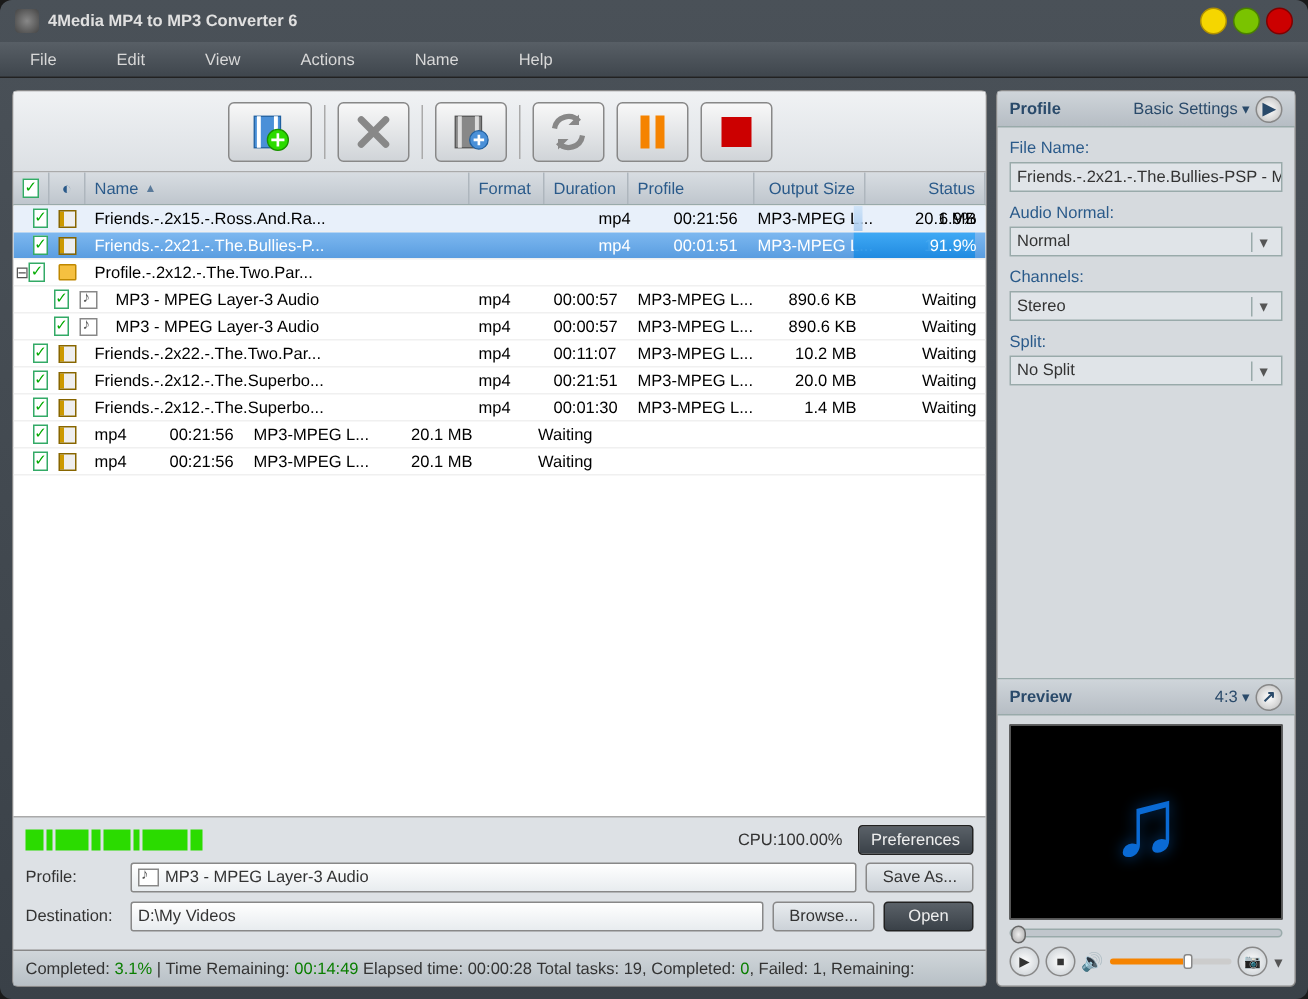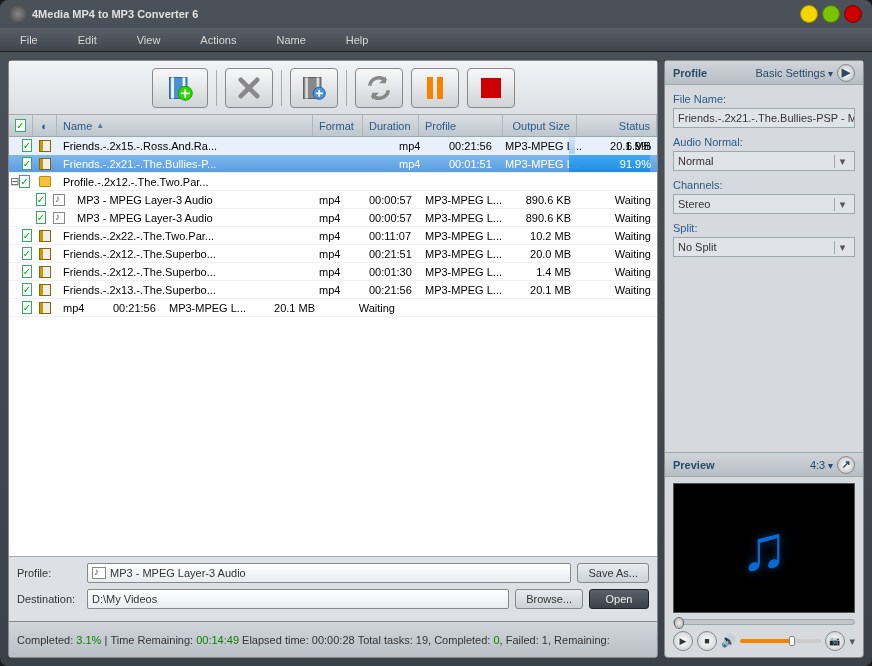--- a/index.html
+++ b/index.html
@@ -53,21 +53,21 @@
 .bottompanel { background:#dde1e5; border-top:1px solid #aaa; padding:6px 8px; }
 .vu { height:18px; display:flex; align-items:center; gap:2px; margin-bottom:6px; }
 .vubar { background:#2bdb00; height:14px; }
 .cpu { margin-left:auto; color:#333; }
 .prefbtn { background: linear-gradient(#5a6168,#3a4148); color:#eee; border:1px solid #222; border-radius:3px; padding:3px 8px; cursor:pointer; }
 .formrow { display:flex; align-items:center; gap:6px; margin-bottom:6px; }
 .formrow .lbl { width:64px; color:#333; }
 .formrow .combo, .formrow .txt { flex:1; height:20px; background:linear-gradient(#fff,#e8ecef); border:1px solid #888; border-radius:2px; padding:0 4px; display:flex; align-items:center; color:#333; overflow:hidden; }
 .btn { background: linear-gradient(#5a6168,#3a4148); color:#eee; border:1px solid #222; border-radius:3px; padding:3px 10px; cursor:pointer; min-width:60px; text-align:center; }
 .btn.light { background: linear-gradient(#e8ecef,#ccd2d8); color:#333; border:1px solid #888; }
-.statusbar { height:36px; background:linear-gradient(#d0d6da,#b8c0c6); border-top:1px solid #888; padding:0 8px; display:flex; align-items:center; color:#333; white-space:nowrap; overflow:hidden; }
+.statusbar { height:24px; background:linear-gradient(#d0d6da,#b8c0c6); border-top:1px solid #888; padding:0 8px; display:flex; align-items:center; color:#333; white-space:nowrap; overflow:hidden; }
 .statusbar .hl { color:#0a7e00; font-weight:normal; }
 .sidehdr { height:24px; background:linear-gradient(#cfd5da,#b6bdc4); border-bottom:1px solid #9aa; display:flex; align-items:center; padding:0 8px; color:#2a4a6a; font-weight:bold; }
 .sidehdr .sp { flex:1; }
 .sidehdr .link { color:#2a4a6a; font-weight:normal; cursor:pointer; font-size:10px; }
 .sidehdr .roundbtn { width:18px; height:18px; border-radius:50%; background:radial-gradient(#fff,#bbb); border:1px solid #888; margin-left:4px; display:flex; align-items:center; justify-content:center; cursor:pointer; }
 .sidebody { padding:8px; color:#333; }
 .sidebody .flbl { color:#2a5a8a; margin-bottom:3px; display:block; }
 .sidebody .field { height:20px; background:#e0e4e8; border:1px solid #9aa; padding:0 4px; display:flex; align-items:center; overflow:hidden; margin-bottom:8px; white-space:nowrap; }
 .sidebody .fieldcombo { display:flex; }
 .sidebody .fieldcombo .dd { width:16px; border-left:1px solid #9aa; display:flex; align-items:center; justify-content:center; cursor:pointer; color:#555; }
@@ -283,21 +283,20 @@
             <div class="cell c-size">1.4 MB</div>
             <div class="cell c-status">Waiting</div>
           </div>
           <div class="row">
             <div class="cell c-chk" style="padding-left:18px">
               <span class="checkbox">✓</span>
             </div>
             <div class="cell c-icon">
               <span class="filmicon"></span>
             </div>
-            <div class="cell c-name">Friends.-.2x13.-.The.Superbo...</div>
             <div class="cell c-format">mp4</div>
             <div class="cell c-duration">00:21:56</div>
             <div class="cell c-profile">MP3-MPEG L...</div>
             <div class="cell c-size">20.1 MB</div>
             <div class="cell c-status">Waiting</div>
           </div>
           <div class="row">
             <div class="cell c-chk" style="padding-left:18px">
               <span class="checkbox">✓</span>
             </div>
@@ -305,20 +304,33 @@
               <span class="filmicon"></span>
             </div>
             <div class="cell c-format">mp4</div>
             <div class="cell c-duration">00:21:56</div>
             <div class="cell c-profile">MP3-MPEG L...</div>
             <div class="cell c-size">20.1 MB</div>
             <div class="cell c-status">Waiting</div>
           </div>
         </div>
       <div class="bottompanel">
+        <div class="vu">
+          <div class="vubar" style="width:12px"></div>
+            <div class="vubar" style="width:4px"></div>
+          <div class="vubar" style="width:22px"></div>
+            <div class="vubar" style="width:6px"></div>
+          <div class="vubar" style="width:18px"></div>
+            <div class="vubar" style="width:4px"></div>
+          <div class="vubar" style="width:30px"></div>
+            <div class="vubar" style="width:8px"></div>
+          <span class="cpu">CPU:100.00%</span>
+          <span style="width:6px"></span>
+          <span class="prefbtn">Preferences</span>
+        </div>
         <div class="formrow">
           <span class="lbl">Profile:</span>
           <div class="combo">
               <span class="audioicon" style="margin-right:4px"></span>
               <span>MP3 - MPEG Layer-3 Audio</span>
             </div>
           <span class="btn light">Save As...</span>
         </div>
         <div class="formrow">
           <span class="lbl">Destination:</span>

